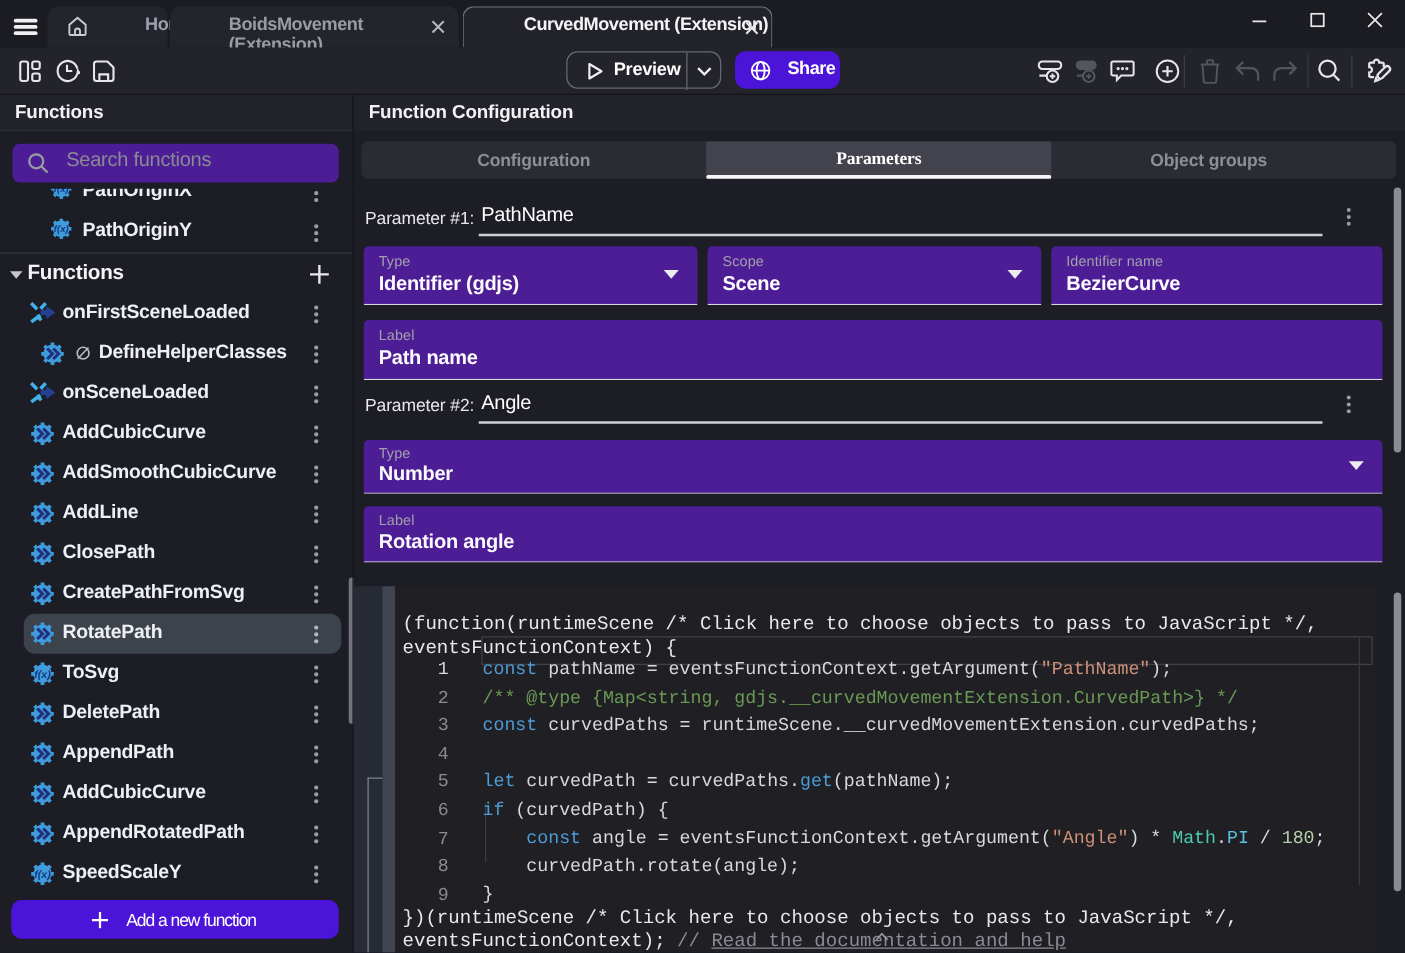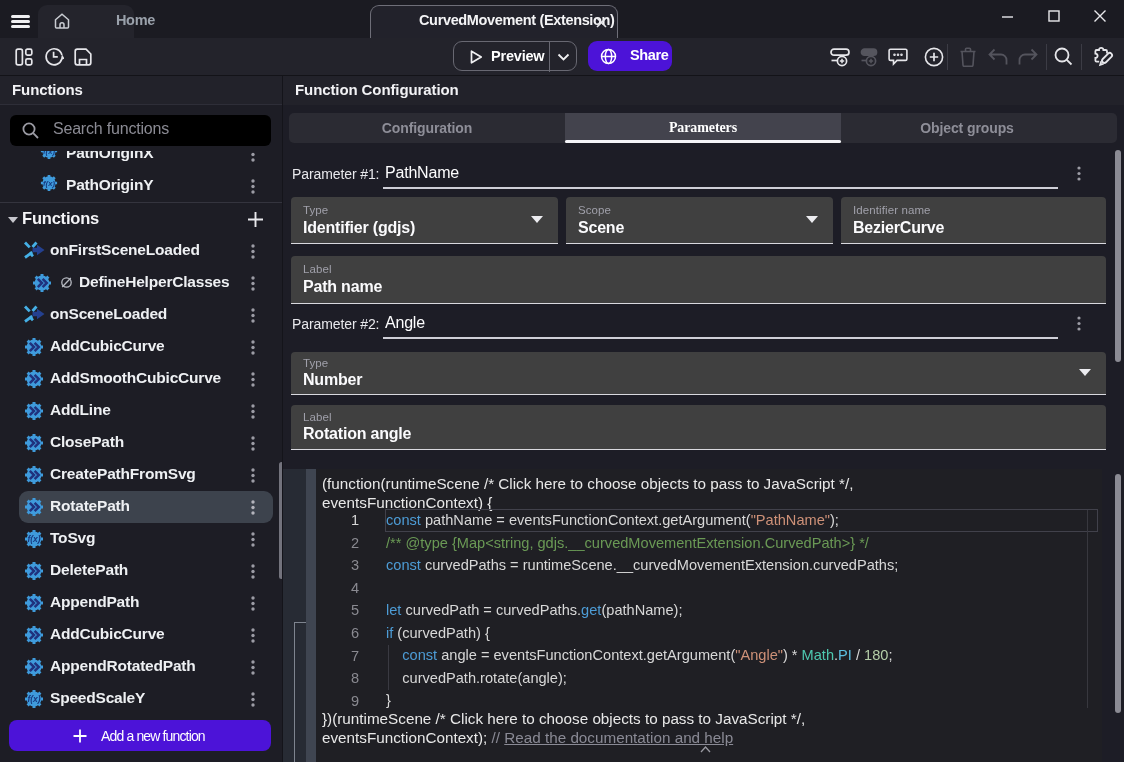--- a/index.html
+++ b/index.html
@@ -19,21 +19,21 @@
 #toolbar { position:absolute; left:0; top:38px; width:1124px; height:38px; background:#23232b; border-bottom:1px solid #131318; }
 #btn-preview { left:453px; top:3px; width:124px; height:30px; border:1px solid #686872; border-radius:9px; position:absolute; display:flex; align-items:center; }
 #btn-share { left:588px; top:3px; width:84px; height:30px; background:#4c13d8; border-radius:9px; position:absolute; display:flex; align-items:center; justify-content:center; }
 .btn-label { color:#fff; font-weight:700; font-size:14.5px; letter-spacing:-0.2px; }
 .vsep { position:absolute; top:6px; width:1px; height:26px; background:#3c3c45; }
 
 
 #sidebar { position:absolute; left:0; top:76px; width:282px; height:686px; background:#1d1d25; }
 #sb-head { position:absolute; left:0; top:0; width:282px; height:29px; background:#22222a; border-bottom:1px solid #2e2e38; }
 .panel-title { position:absolute; left:12px; top:5px; font-size:15px; font-weight:700; color:#f2f2f5; letter-spacing:-0.1px; }
-#search { position:absolute; left:10px; top:39px; width:261px; height:31px; background:#000000; border-radius:6px; }
+#search { position:absolute; left:10px; top:39px; width:261px; height:31px; background:#4c1d95; border-radius:6px; }
 #search-ph { position:absolute; left:43px; top:5px; font-size:16px; color:#8b8b94; letter-spacing:-0.2px; }
 #sb-list { position:absolute; left:0; top:72px; width:282px; height:642px; overflow:hidden; }
 .row { position:absolute; left:0; width:282px; height:32px; }
 .row .icon { position:absolute; left:24px; top:6px; }
 .row .lbl { position:absolute; left:50px; top:6px; font-size:15.5px; font-weight:600; color:#eef0f3; letter-spacing:-0.2px; }
 .row .dots { position:absolute; left:251px; top:9px; }
 .sect-div { position:absolute; left:0; width:282px; height:1px; background:#34343e; }
 #selrow { position:absolute; left:19px; width:254px; height:32px; background:#3d434d; border-radius:9px; }
 #addbtn { position:absolute; left:9px; top:644px; width:262px; height:31px; background:#4c13d8; border-radius:8px; }
 #addbtn span { color:#fff; font-weight:700; font-size:14px; letter-spacing:-0.1px; }
@@ -42,32 +42,32 @@
 
 #main { position:absolute; left:283px; top:76px; width:841px; height:686px; background:#1d1d26; }
 #main-head { position:absolute; left:0; top:0; width:841px; height:29px; background:#22222a; }
 #tabstrip { position:absolute; left:6px; top:37px; width:828px; height:30px; background:#2b2b33; border-radius:5px; overflow:hidden; }
 .mtab { position:absolute; top:0; height:30px; display:flex; align-items:center; justify-content:center; font-size:14px; font-weight:700; color:#8e8e98; letter-spacing:-0.1px; }
 #mtab2 { background:#43434d; color:#fff; }
 .mtab-underline { position:absolute; left:282px; top:64px; width:276px; height:3px; background:#f5f5f8; border-radius:2px; }
 .pr-label { position:absolute; font-size:14px; color:#e8e8ec; letter-spacing:-0.1px; }
 .pr-value { position:absolute; font-size:16px; color:#fdfdfe; letter-spacing:-0.2px; }
 .pr-line { position:absolute; height:1.5px; background:#cfcfd7; }
-.fbox { position:absolute; background:#404040; border-radius:4px 4px 0 0; border-bottom:1px solid #d9d9df; }
+.fbox { position:absolute; background:#4c1d95; border-radius:4px 4px 0 0; border-bottom:1px solid #d9d9df; }
 .fbox .flabel { position:absolute; left:12px; top:7px; font-size:11.5px; color:#a0a0aa; letter-spacing:0.1px; }
 .fbox .fvalue { position:absolute; left:12px; top:22px; font-size:16px; font-weight:600; color:#fbfbfd; letter-spacing:-0.2px; }
 .dd { position:absolute; width:0; height:0; border-left:6px solid transparent; border-right:6px solid transparent; border-top:7px solid #ececf0; }
 .mscroll { position:absolute; width:6px; background:#8b8b94; border-radius:3px; }
 
 
 #codearea { position:absolute; left:0; top:393px; width:841px; height:293px; }
 #ev-margin { position:absolute; left:0; top:0; width:33px; height:293px; background:#272b34; }
 #ev-handle { position:absolute; left:23px; top:0; width:10px; height:293px; background:#3f4551; }
 #codebg { position:absolute; left:33px; top:0; width:786px; height:293px; background:#1f1f24; }
-.mono { font-family:Liberation Sans, sans-serif; white-space:pre; }
+.mono { font-family:Liberation Mono, monospace; white-space:pre;margin-top:16px; }
 .hline { position:absolute; left:39px; font-size:15.25px; line-height:19px; color:#e8e8e8; }
 .cline { position:absolute; left:103px; font-size:14.6px; line-height:22.5px; color:#d8d8d8; }
 .lnum { position:absolute; font-size:14.6px; line-height:22.5px; color:#8a8a91; width:30px; text-align:right; }
 .kw { color:#4d9cd6; }
 .cm { color:#6a9955; }
 .st { color:#ce9178; }
 .tl { color:#4ec9b0;text-align:center; }
 .cy { color:#5cc0e2; }
 .nm { color:#b5cea8; }
 .lk { color:#8a8a95; text-decoration:underline; }
@@ -80,20 +80,26 @@
     <div class="abs" style="left:11px;top:15px;width:19px;height:3px;background:#f0f0f2;border-radius:2px"></div>
     <div class="abs" style="left:11px;top:20px;width:19px;height:3px;background:#f0f0f2;border-radius:2px"></div>
     <div class="abs" style="left:11px;top:25px;width:19px;height:3px;background:#f0f0f2;border-radius:2px"></div>
     <div class="tab" id="tab-home" style="left:38px;width:96px;">
       <svg style="position:absolute;left:15px;top:7px" width="18" height="18" viewBox="0 0 18 18" fill="none" stroke="#c9ccd2" stroke-width="1.5">
           <path d="M2.5 7.8 L9 2.2 L15.5 7.8 V15 a1 1 0 0 1 -1 1 H3.5 a1 1 0 0 1 -1 -1 Z"></path>
           <path d="M7 16 v-3.2 a2 2 0 0 1 4 0 V16"></path>
         </svg>
       <span class="tab-txt" style="position:absolute;left:42px;top:7px;color:#9aa1ab;">Home</span>
     </div>
+    <div class="tab" id="tab-boids" style="left:136px;width:231px;">
+      <span class="tab-txt" style="position:absolute;left:11px;top:7px;">BoidsMovement (Extension)</span>
+      <svg style="position:absolute;left:208px;top:10px" width="13" height="13" viewBox="0 0 13 13" stroke="#b9b9c1" stroke-width="1.6">
+          <path d="M2 2 L11 11 M11 2 L2 11"></path>
+        </svg>
+    </div>
     <div class="tab" id="tab-active" style="left:370px;width:248px;">
       <span class="tab-txt" style="position:absolute;left:12px;top:6px;">CurvedMovement (Extension)</span>
       <svg style="position:absolute;left:224px;top:10px" width="13" height="13" viewBox="0 0 13 13" stroke="#e8e8ec" stroke-width="1.6">
           <path d="M2 2 L11 11 M11 2 L2 11"></path>
         </svg>
     </div>
     <svg style="position:absolute;left:1001px;top:9px" width="14" height="14" viewBox="0 0 14 14" stroke="#e8e8ec" stroke-width="1.4">
         <path d="M1 8 H12"></path>
       </svg>
     <svg style="position:absolute;left:1048px;top:10px" width="12" height="12" viewBox="0 0 12 12" fill="none" stroke="#e8e8ec" stroke-width="1.4">

